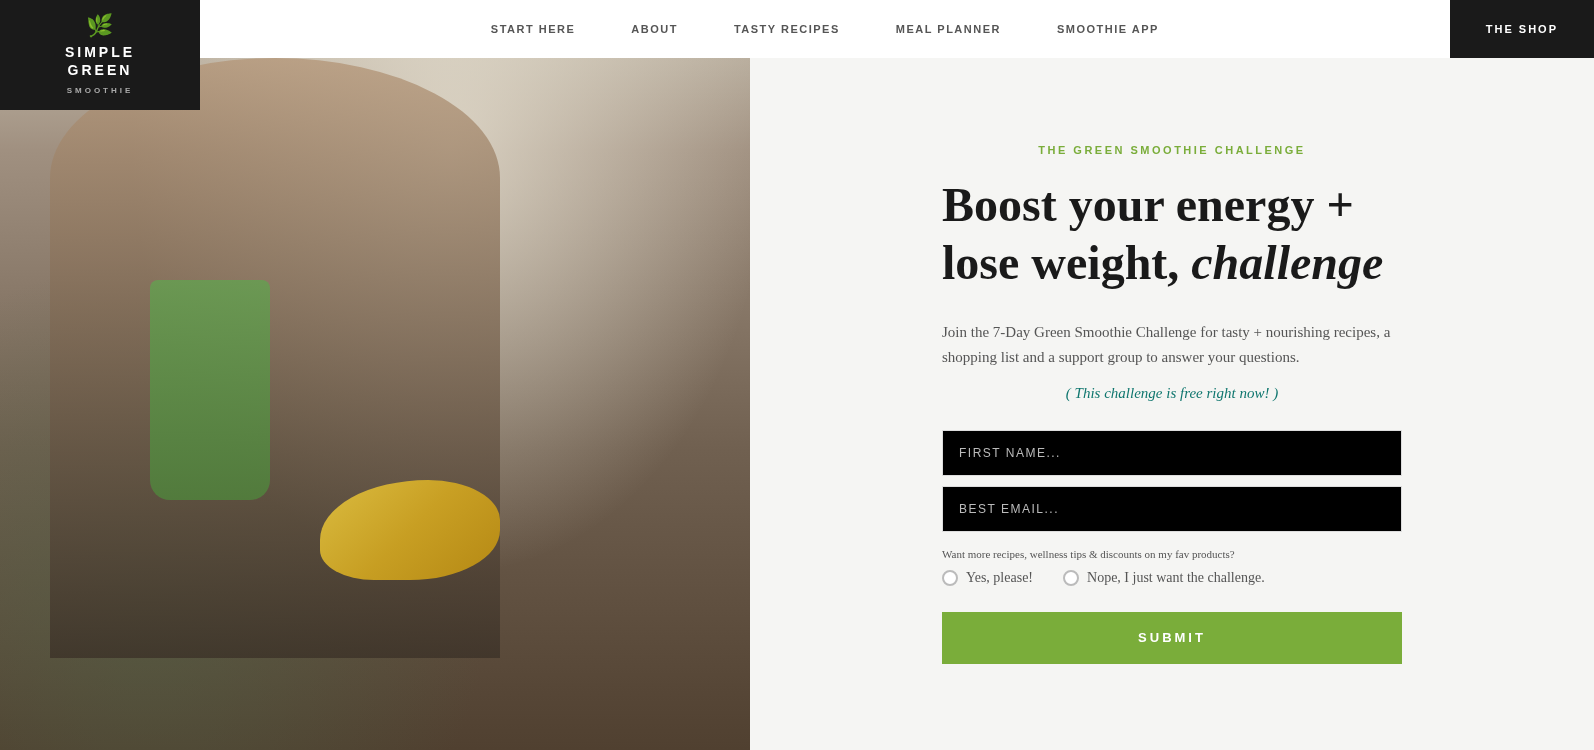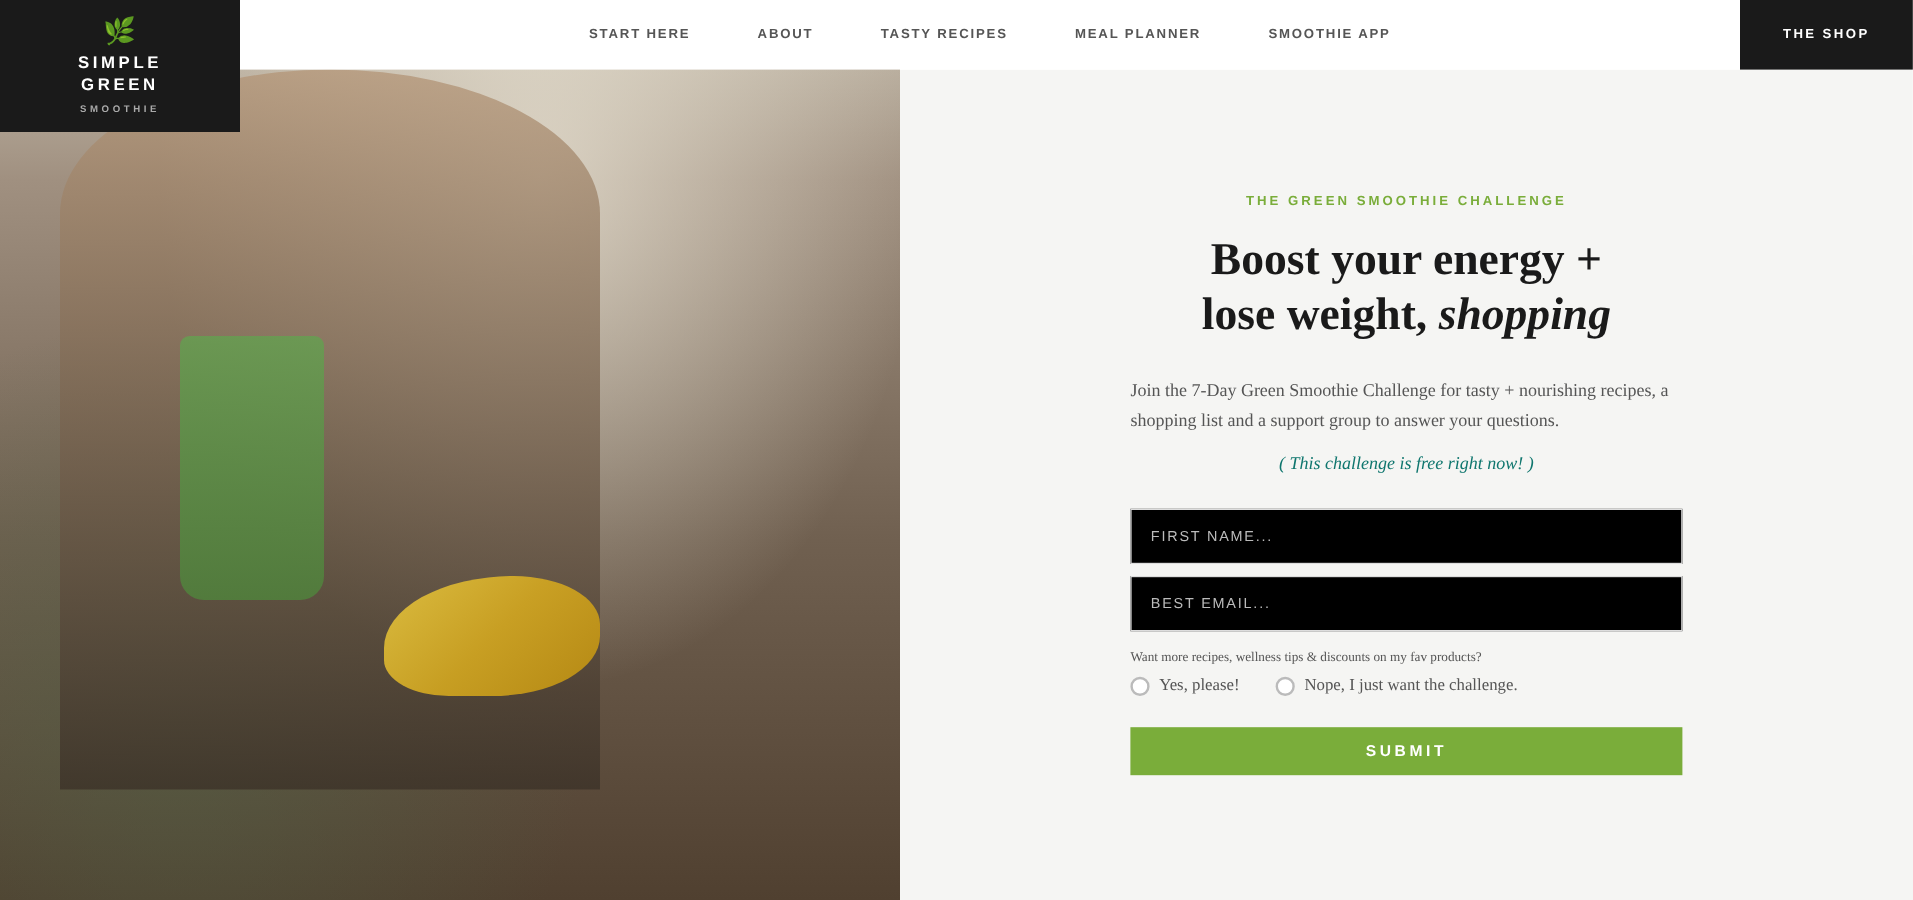--- a/index.html
+++ b/index.html
@@ -161,24 +161,23 @@
       font-size: 11px;
       font-weight: 700;
       letter-spacing: 2.5px;
       color: #7aad3a;
       text-transform: uppercase;
       text-align: center;
       margin-bottom: 20px;
     }
     .headline {
       font-family: 'Georgia', serif;
-      font-size: 38px;
+      font-size: 48px;
       font-weight: 700;
       color: #1a1a1a;
-      text-align: center;
       line-height: 1.2;
       margin-bottom: 28px;
     }
     .headline em {
       font-style: italic;
       font-weight: 700;
     }
     .description {
       font-family: 'Georgia', serif;
       font-size: 15px;
@@ -243,21 +242,21 @@
       background: #fff;
       flex-shrink: 0;
     }
     .radio-text {
       font-family: 'Georgia', serif;
       font-size: 14px;
       color: #555;
     }
     .submit-btn {
       width: 100%;
-      height: 40px;
+      height: 52px;
       background: #7aad3a;
       border: none;
       color: #fff;
       font-family: 'Arial', sans-serif;
       font-size: 13px;
       font-weight: 700;
       letter-spacing: 3px;
       text-transform: uppercase;
       cursor: pointer;
       margin-top: 10px;
@@ -307,21 +306,21 @@
 
 <div class="right-white"></div>
 
 <div class="right-panel">
   <div class="form-container">
 
     <div class="challenge-label">THE GREEN SMOOTHIE CHALLENGE</div>
 
     <div class="headline">
       <span>Boost your energy +</span><br>
-      <span>lose weight, </span><em>shopping</em>
+      <span>lose weight, </span><em>challenge</em>
     </div>
 
     <div class="description">Join the 7-Day Green Smoothie Challenge for tasty + nourishing recipes, a shopping list and a support group to answer your questions.</div>
 
     <div class="free-note">( This challenge is free right now! )</div>
 
     <div class="form-group">
       <input class="form-input" type="text" placeholder="FIRST NAME..." style="">
     </div>
 

